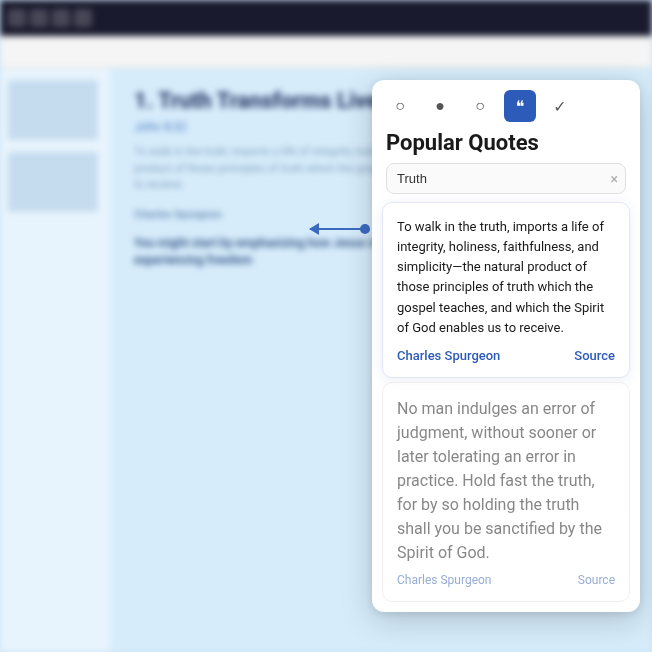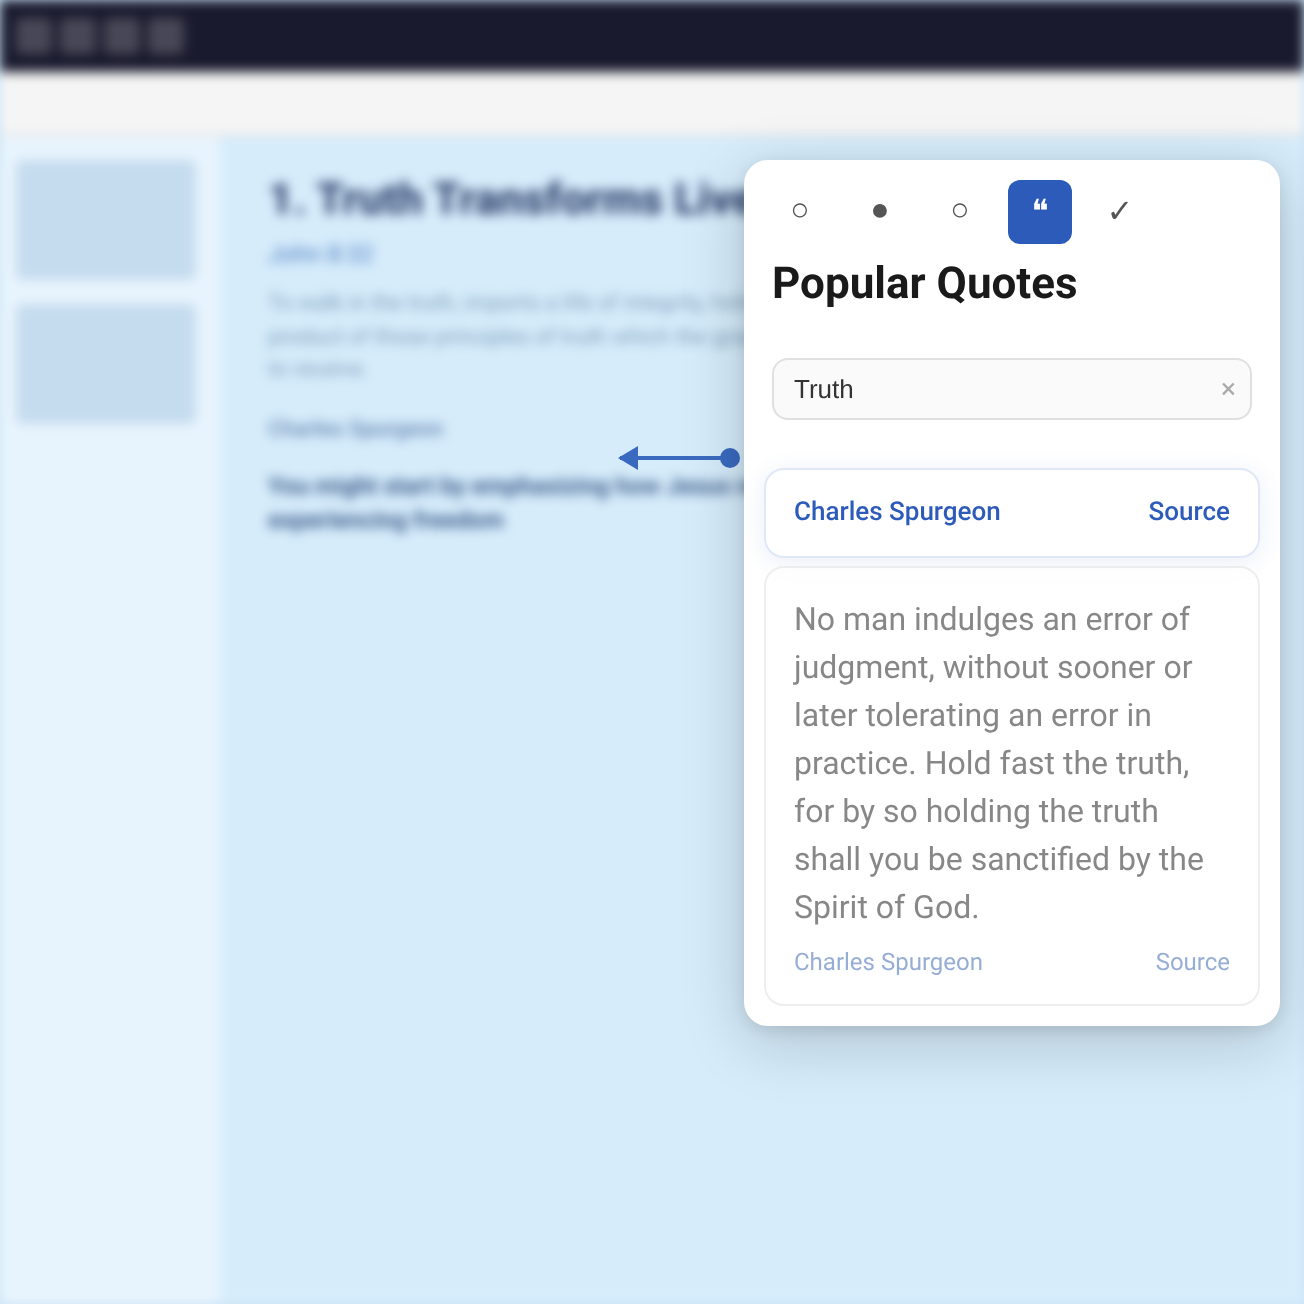--- a/index.html
+++ b/index.html
@@ -176,21 +176,21 @@
       padding: 8px 14px 0 14px;
     }
 
     .popup-title {
       font-size: 22px;
       font-weight: 700;
       color: #1a1a1a;
     }
 
     .popup-search {
-      margin: 24px 14px;
+      margin: 8px 14px;
       position: relative;
     }
 
     .popup-search input {
       width: 100%;
       padding: 7px 30px 7px 10px;
       border: 1px solid #e0e0e0;
       border-radius: 8px;
       font-size: 13px;
       color: #333;
@@ -340,20 +340,21 @@
   <div class="popup-title-bar">
     <div class="popup-title">Popular Quotes</div>
   </div>
 
   <div class="popup-search">
     <input type="text" placeholder="Truth" value="Truth" style="">
     <span class="popup-search-x">×</span>
   </div>
 
   <div class="quote-card highlighted">
+    <div class="quote-text">To walk in the truth, imports a life of integrity, holiness, faithfulness, and simplicity—the natural product of those principles of truth which the gospel teaches, and which the Spirit of God enables us to receive.</div>
     <div class="quote-footer">
       <span class="quote-author">Charles Spurgeon</span>
       <span class="quote-source">Source</span>
     </div>
   </div>
 
   <div class="quote-card-2">
     <div class="quote-text-2">No man indulges an error of judgment, without sooner or later tolerating an error in practice. Hold fast the truth, for by so holding the truth shall you be sanctified by the Spirit of God.</div>
     <div class="quote-footer-2">
       <span class="quote-author-2">Charles Spurgeon</span>

